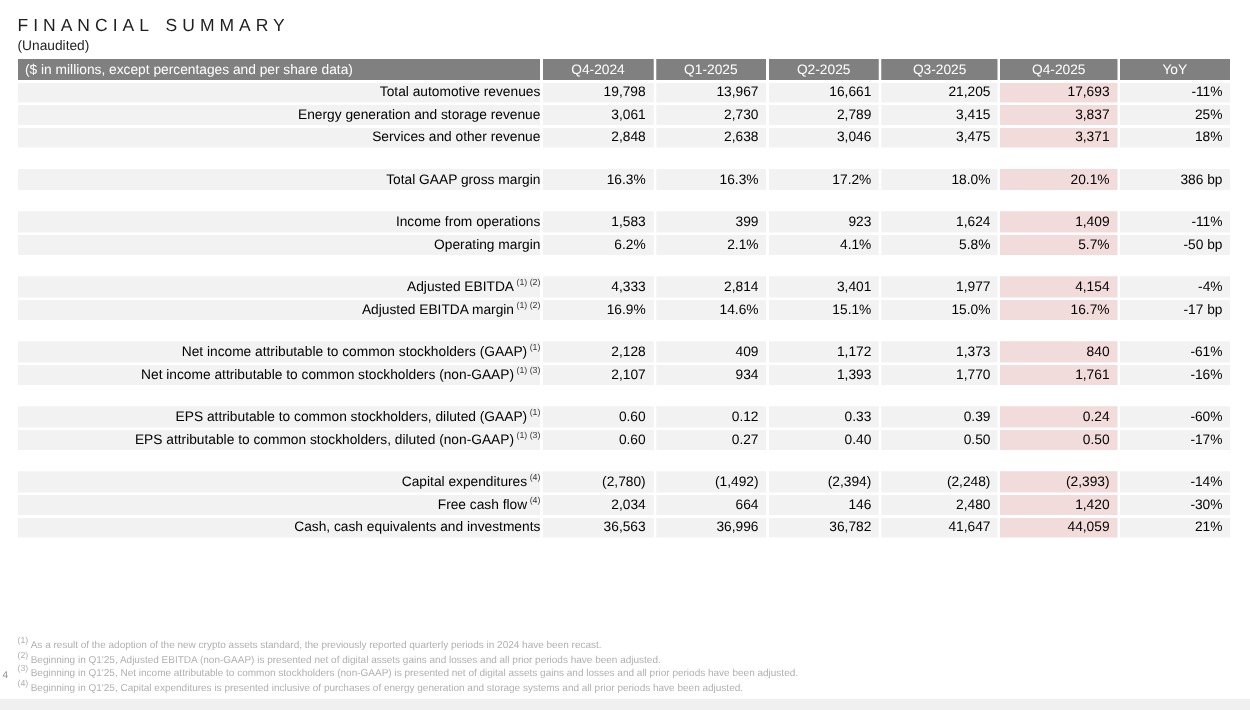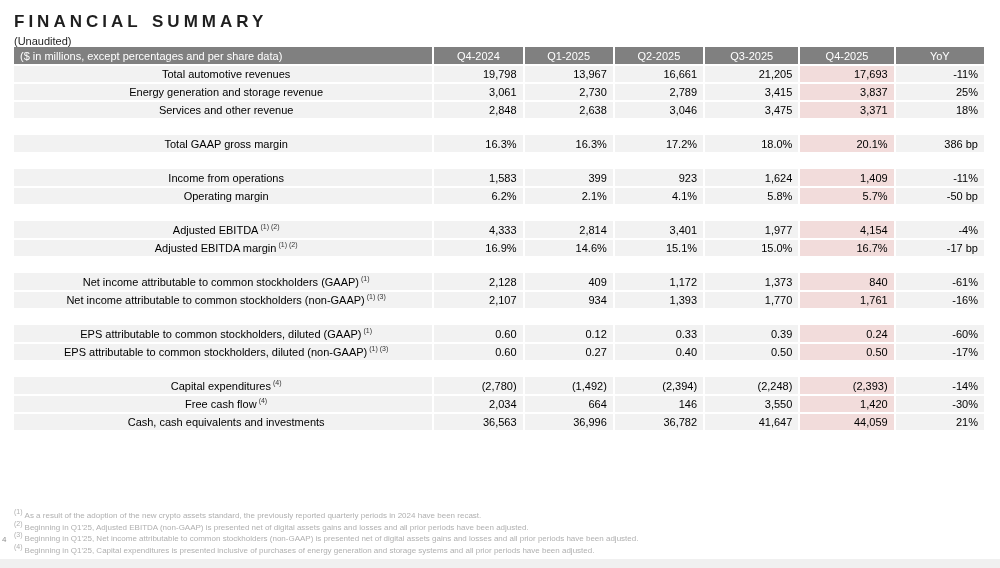--- a/index.html
+++ b/index.html
@@ -12,22 +12,22 @@
   *{box-sizing:border-box;}
   html,body{margin:0;padding:0;}
   body{
     width:1000px;height:568px;position:relative;overflow:hidden;
     background:#ffffff;
     font-family:"Liberation Sans",sans-serif;
     color:#000;
   }
   .title-block{position:absolute;left:14px;top:12px;}
   .page-title{
-    font-size:17px;letter-spacing:4px;word-spacing:2px;
-    color:#1f1f1f;font-weight:700;
+    font-size:14px;letter-spacing:4px;word-spacing:2px;
+    color:#1f1f1f;font-weight:400;
   }
   .page-subtitle{font-size:11px;color:#1f1f1f;margin-top:3px;}
 
   table.fin{
     position:absolute;left:14px;top:47px;width:972px;
     border-collapse:collapse;table-layout:fixed;
     font-size:11px;line-height:12px;
   }
   table.fin th,table.fin td{
     border-right:2px solid #fff;border-bottom:2px solid #fff;
@@ -36,21 +36,21 @@
   table.fin tr{height:18px;}
   table.fin tr.gap{height:16px;}
   table.fin tr.gap td{background:#fff;border:none;}
   thead th{
     background:var(--header-bg);color:var(--header-text);
     font-weight:normal;font-size:11px;
   }
   thead th.lbl{text-align:left;padding-left:6px;}
   thead th.num{text-align:center;}
   tbody td{background:var(--row-bg);}
-  tbody td.lbl{text-align:center;padding-left:6px;}
+  tbody td.lbl{text-align:right;padding-left:6px;}
   tbody td.num{text-align:right;padding-right:6px;}
   tbody td.hl{background:var(--highlight-bg);}
   td.lbl sup,.fn sup{font-size:7px;line-height:0;vertical-align:super;letter-spacing:0;}
   td.lbl sup{margin-left:2px;color:#333;}
 
   .footnotes{position:absolute;left:14px;top:510px;width:960px;}
   .fn{
     font-size:8px;line-height:11.5px;color:var(--footnote-text);
     white-space:nowrap;
   }
@@ -226,21 +226,21 @@
         <td class="num">(2,394)</td>
         <td class="num">(2,248)</td>
         <td class="num hl">(2,393)</td>
         <td class="num">-14%</td>
       </tr>
       <tr>
         <td class="lbl">Free cash flow<sup>(4)</sup></td>
         <td class="num">2,034</td>
         <td class="num">664</td>
         <td class="num">146</td>
-        <td class="num">3,550</td>
+        <td class="num">2,480</td>
         <td class="num hl">1,420</td>
         <td class="num">-30%</td>
       </tr>
       <tr>
         <td class="lbl">Cash, cash equivalents and investments</td>
         <td class="num">36,563</td>
         <td class="num">36,996</td>
         <td class="num">36,782</td>
         <td class="num">41,647</td>
         <td class="num hl">44,059</td>

